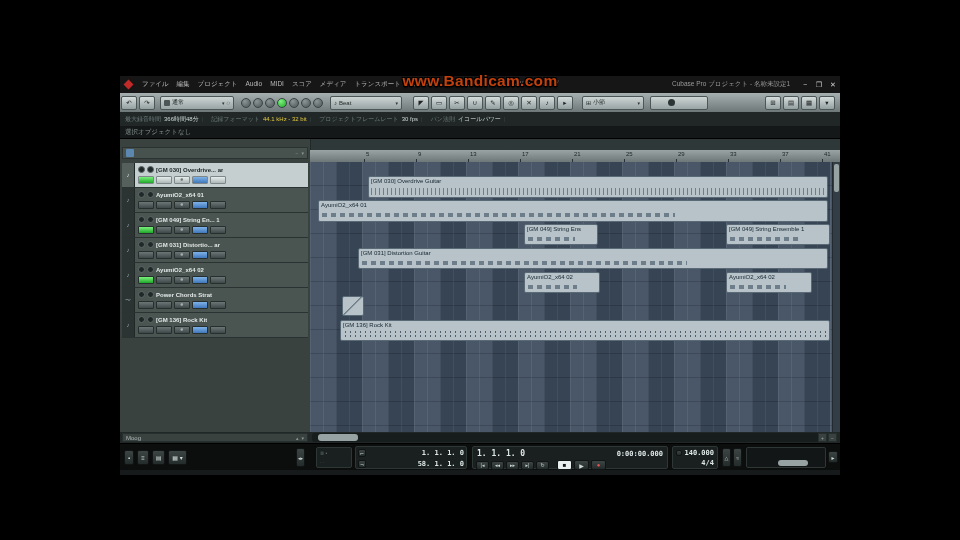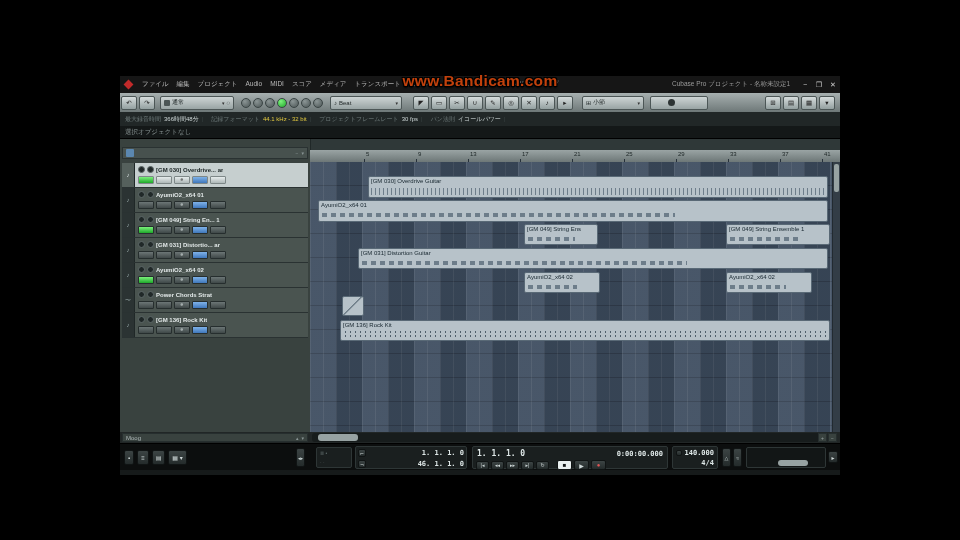--- a/index.html
+++ b/index.html
@@ -461,21 +461,21 @@
       <div class="dim" style="margin:3px 3px 0">· ·</div>
     </div>
 
     <div class="tpanel" style="left:235px;top:2px;width:112px;height:23px">
       <div class="locrow">
         <div class="tbx sq">⌐</div>
         <span class="digits">1. 1. 1.  0</span>
       </div>
       <div class="locrow">
         <div class="tbx sq">¬</div>
-        <span class="digits">46. 1. 1.  0</span>
+        <span class="digits">58. 1. 1.  0</span>
       </div>
     </div>
 
     <div class="tpanel" style="left:352px;top:2px;width:196px;height:23px">
       <div style="display:flex;align-items:center;height:11px;padding:1px 4px 0">
         <span class="digits" style="font-size:8px">1. 1. 1.  0</span>
         <span style="flex:1"></span>
         <span class="digits" style="font-size:7px">0:00:00.000</span>
       </div>
       <div style="display:flex;align-items:center;gap:2px;padding:1px 3px 0">

